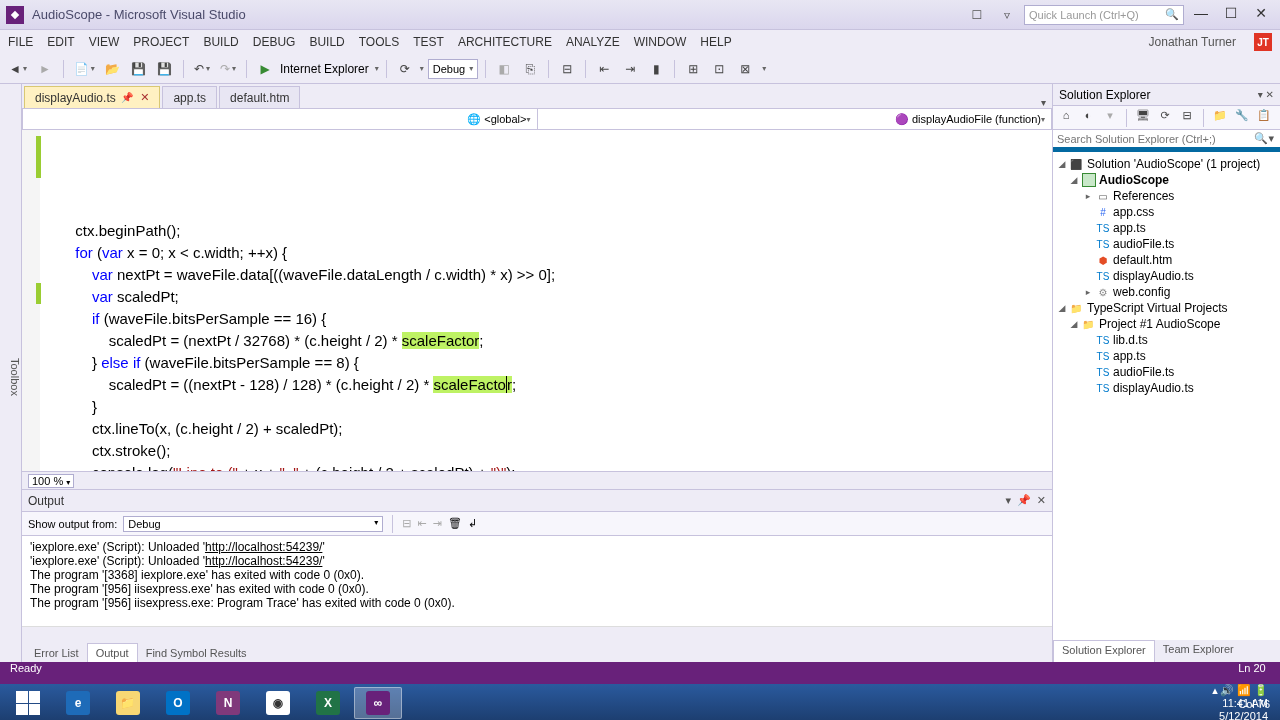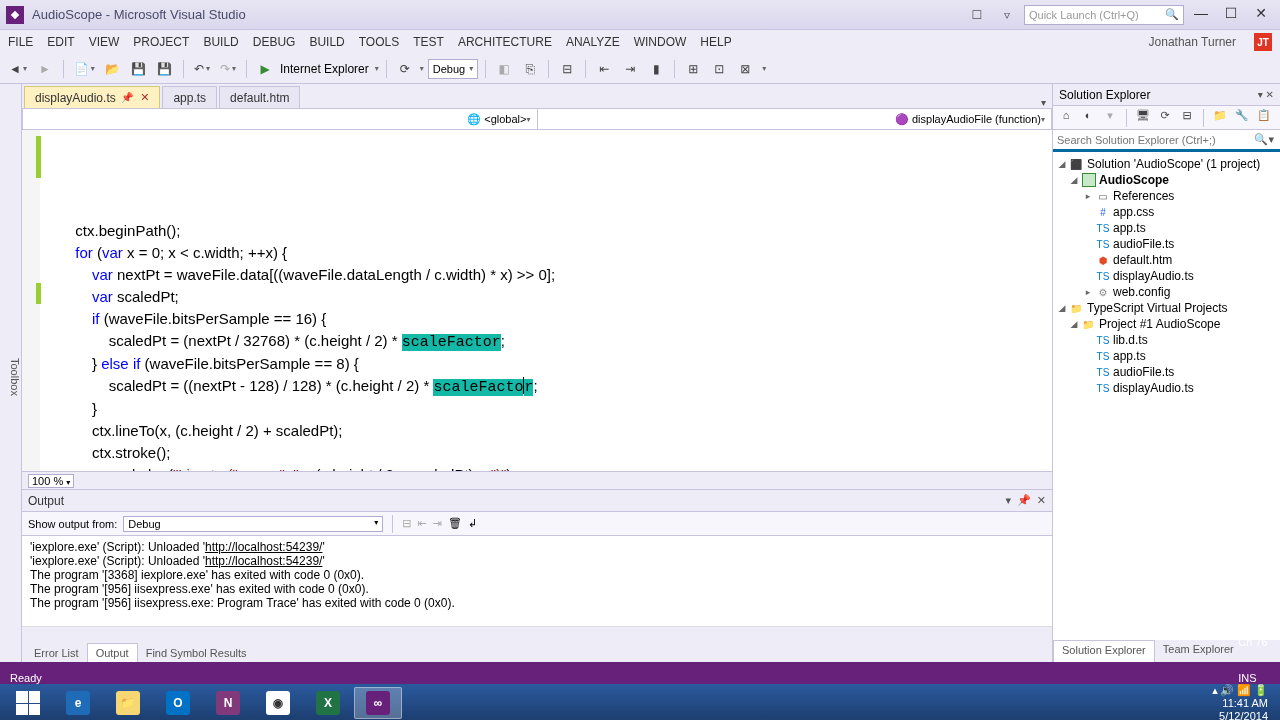--- a/index.html
+++ b/index.html
@@ -49,21 +49,21 @@
 .nav-drop .half { flex:1; padding:2px 6px; font-size:11px; border-right:1px solid #c7c2dd; display:flex; align-items:center; justify-content:flex-end;}
 .nav-drop .half:last-child{border-right:none;}
 .nav-drop .half::after{content:"▾"; font-size:8px; color:#666;}
 
 
 .code { flex:1; background:#fff; font-family: Consolas, monospace; font-size:15px; line-height:21px; padding:6px 0 6px 20px; color:#000; overflow:hidden; position:relative; white-space:pre;}
 .code .margin { position:absolute; left:0; top:0; width:18px; height:100%; background:#f5f5f5;}
 .code .gutter-mark { position:absolute; left:14px; width:5px; background:#9acd32;}
 .kw { color:#0000ff;}
 .str { color:#a31515;}
-.hl { background:#14b8a6;font-family:Liberation Mono, monospace;}
+.hl { background:#bef264;}
 .cursor-col { border-right: 1px solid #000; }
 
 .zoom-bar { height:18px; background:#eeecf6; border-top:1px solid #c7c2dd; display:flex; align-items:center; padding:0 6px; font-size:11px;}
 .zoom-bar .combo{border:1px solid #b0add0; background:white; padding:0 3px; font-size:11px;}
 .zoom-bar .combo::after{content:"▾"; font-size:8px; margin-left:3px;}
 
 
 .output-panel { border-top:1px solid #c7c2dd;}
 .output-header { height:22px; background:#eeecf6; display:flex; align-items:center; padding:0 6px; font-size:12px; color:#333; border-bottom:1px solid #c7c2dd;}
 .output-header .spacer{margin-left:auto; display:flex; gap:6px;}
@@ -78,21 +78,21 @@
 
 .bottom-tabs { height:22px; background:#eeecf6; display:flex; align-items:flex-end; padding:0 4px; font-size:11px;}
 .bottom-tabs .btab { padding:3px 8px; color:#555;}
 .bottom-tabs .btab.active { background:#fff; border:1px solid #c7c2dd; border-bottom:none;}
 
 
 .sol-header{height:22px; background:#eeecf6; display:flex; align-items:center; padding:0 6px; font-size:12px; border-bottom:1px solid #c7c2dd;}
 .sol-header .spacer{margin-left:auto; font-size:10px; color:#555;}
 .sol-tools{height:24px; background:#f7f6fc; border-bottom:1px solid #c7c2dd; display:flex; align-items:center; padding:0 4px; gap:4px;}
 .sol-tools .st-btn{width:18px; height:18px; font-size:11px; color:#444; text-align:center;}
-.sol-search{height:22px; border-bottom:3px solid #0369a1; display:flex; align-items:center;}
+.sol-search{height:22px; border-bottom:5px solid #0369a1; display:flex; align-items:center;}
 .sol-search input{flex:1; border:none; padding:2px 4px; font-size:11px; color:#999;}
 .sol-search .mag{padding:0 6px; font-size:11px; color:#555;}
 .tree{flex:1; padding:4px 2px; font-size:12px; overflow:hidden;}
 .tree .node{padding:1px 0 1px 2px; display:flex; align-items:center; gap:3px; white-space:nowrap;}
 .tree .exp{width:10px; font-size:9px; color:#666; display:inline-block; text-align:center;}
 .tree .ic{width:14px; height:14px; display:inline-flex; align-items:center; justify-content:center; font-size:10px;}
 .tree .ic.sln{color:#68217a;}
 .tree .ic.proj{background:#c9e8c9; border:1px solid #388a34;}
 .tree .ic.ref{color:#555;}
 .tree .ic.css{color:#2965f1;}
@@ -100,21 +100,21 @@
 .tree .ic.htm{color:#e44d26;}
 .tree .ic.cfg{color:#888;}
 .tree .bold{font-weight:bold;}
 .tree .d1{padding-left:14px;}
 .tree .d2{padding-left:28px;}
 .sol-bottom-tabs{height:22px; background:#eeecf6; display:flex; font-size:11px;}
 .sol-bottom-tabs .stab{padding:3px 8px; color:#555;}
 .sol-bottom-tabs .stab.active{background:#fff; border:1px solid #c7c2dd; border-bottom:none;}
 
 
-.statusbar { height: 22px; background: #68217a; color: white; display: flex; align-items: flex-end; padding: 0 10px; font-size: 11px; gap: 20px;}
+.statusbar { height: 22px; background: #68217a; color: white; display: flex; align-items: flex-start; padding: 0 10px; font-size: 11px; gap: 20px;}
 .statusbar .right{margin-left:auto; display:flex; gap:24px;flex-direction:column;}
 
 
 .taskbar { height: 38px; background: linear-gradient(#2a5a9e, #1c3d6e); display:flex; align-items:center; padding:0 4px; gap:2px;}
 .taskbar .task-btn{width:48px; height:32px; display:flex; align-items:center; justify-content:center; border-radius:2px;}
 .taskbar .task-btn.active{background:rgba(255,255,255,0.25); box-shadow:inset 0 0 0 1px rgba(255,255,255,0.4);}
 .taskbar .tray{margin-left:auto; color:white; font-size:11px; text-align:right; padding-right:8px; line-height:13px;}
 .start-logo{width:24px; height:24px; display:grid; grid-template:1fr 1fr/1fr 1fr; gap:1px;}
 .start-logo div{background:#fff;}
 .app-ic{width:24px; height:24px; border-radius:3px; display:flex; align-items:center; justify-content:center; font-size:12px; font-weight:bold; color:white;}

